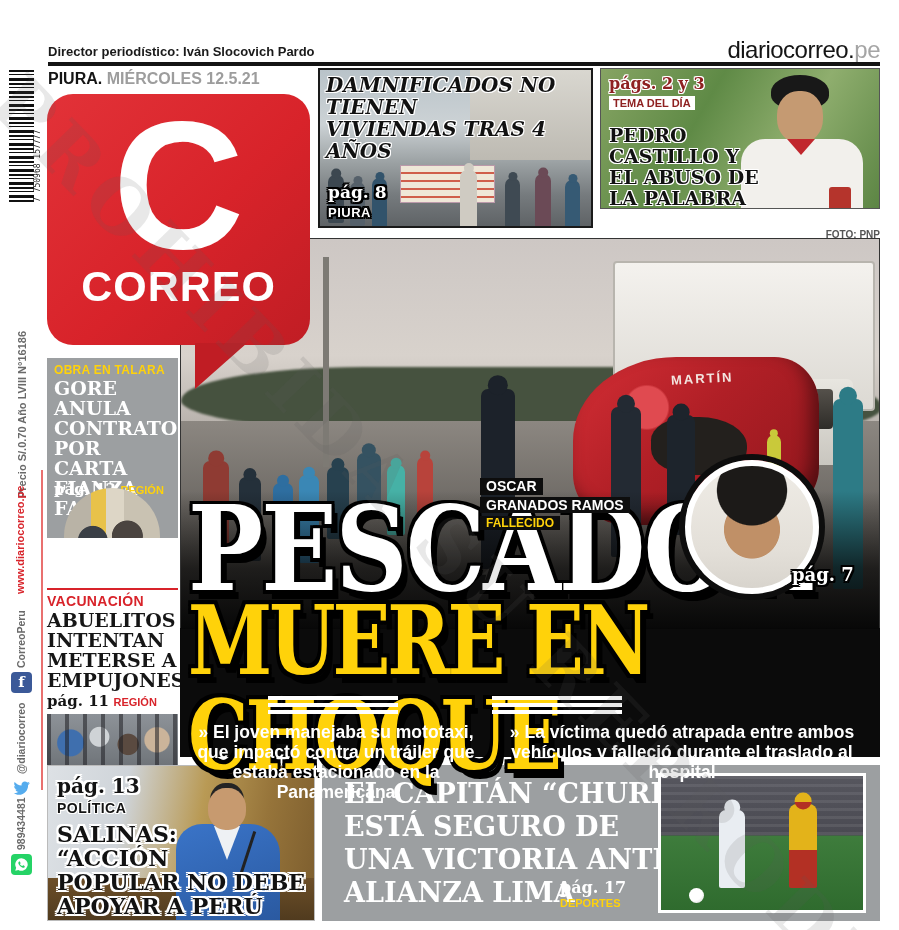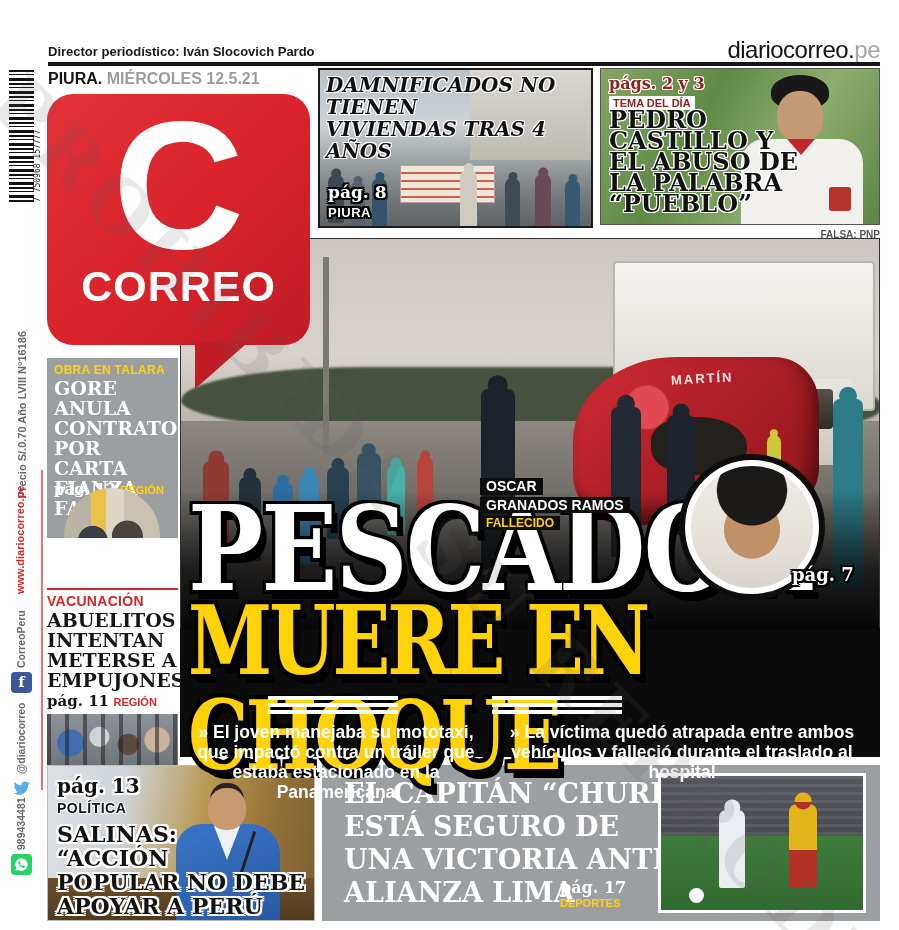--- a/index.html
+++ b/index.html
@@ -89,37 +89,37 @@
     <i class="pp" style="left:215px;top:104px;width:16px;height:54px;background:#6b4a56;"></i>
     <i class="pp" style="left:245px;top:110px;width:15px;height:48px;background:#365a74;"></i>
     <div class="abs ow1" style="left:6px;top:4px;font-size:20px;line-height:22px;color:#111;font-style:italic;">
       <span class="line slab">DAMNIFICADOS NO TIENEN</span>
       <span class="line slab">VIVIENDAS TRAS 4 AÑOS</span>
     </div>
     <div class="abs slab ob" style="left:8px;bottom:24px;font-size:17px;color:#fff;">pág. 8</div>
     <div class="abs sans9 ob" style="left:8px;bottom:6px;font-size:13px;color:#fff;letter-spacing:.5px;">PIURA</div>
   </div>
 
-  <div class="abs" style="left:600px;top:68px;width:280px;height:157px;border:1px solid #555;overflow:hidden;background:linear-gradient(120deg,#86a463 0%,#5f8a46 35%,#8fae6e 65%,#5c8544 100%);">
+  <div class="abs" style="left:600px;top:68px;width:280px;height:141px;border:1px solid #555;overflow:hidden;background:linear-gradient(120deg,#86a463 0%,#5f8a46 35%,#8fae6e 65%,#5c8544 100%);">
     <div class="abs" style="left:170px;top:6px;width:58px;height:34px;border-radius:50% 50% 40% 40%;background:#181818;"></div>
     <div class="abs" style="left:176px;top:22px;width:46px;height:52px;border-radius:46%;background:#c59a72;"></div>
     <div class="abs" style="left:140px;top:70px;width:122px;height:90px;border-radius:24px 24px 0 0;background:#f2f0ec;"></div>
     <div class="abs" style="left:186px;top:70px;width:28px;height:16px;background:#c1272d;clip-path:polygon(0 0,100% 0,50% 100%);"></div>
     <div class="abs" style="left:228px;top:118px;width:22px;height:24px;background:#b5342c;border-radius:3px;"></div>
     <div class="abs slab ow1" style="left:8px;top:5px;font-size:16px;color:var(--maroon,#8e2121);">págs. 2 y 3</div>
     <div class="abs" style="left:8px;top:27px;font-size:11px;font-weight:900;color:var(--maroon,#8e2121);background:#fff;padding:1px 4px;">TEMA DEL DÍA</div>
-    <div class="abs ow1" style="left:8px;top:40px;font-size:24px;line-height:21px;color:#111;">
+    <div class="abs ow1" style="left:8px;top:56px;font-size:19px;line-height:21px;color:#111;">
       <span class="line slab">PEDRO</span>
       <span class="line slab">CASTILLO Y</span>
       <span class="line slab">EL ABUSO DE</span>
       <span class="line slab">LA PALABRA</span>
       <span class="line slab">“PUEBLO”</span>
     </div>
   </div>
-  <div class="abs" style="left:760px;top:229px;width:120px;text-align:right;font-size:10px;font-weight:800;color:#555;">FALSA: PNP</div>
+  <div class="abs" style="left:760px;top:229px;width:120px;text-align:right;font-size:10px;font-weight:800;color:#555;">FOTO: PNP</div>
 
   <div class="abs" style="left:47px;top:358px;width:131px;height:180px;background:var(--gray-box,#9c9fa1);overflow:hidden;padding-left:8px;">
     <div class="abs sans9" style="left:7px;top:5px;font-size:12px;color:var(--accent-yellow,#ffd20a);letter-spacing:.3px;">OBRA EN TALARA</div>
     <div class="abs" style="left:7px;top:20px;font-size:19px;line-height:20px;color:#fff;">
       <span class="line slab">GORE ANULA</span>
       <span class="line slab">CONTRATO</span>
       <span class="line slab">POR CARTA</span>
       <span class="line slab">FIANZA</span>
       <span class="line slab">FALSA</span>
     </div>

